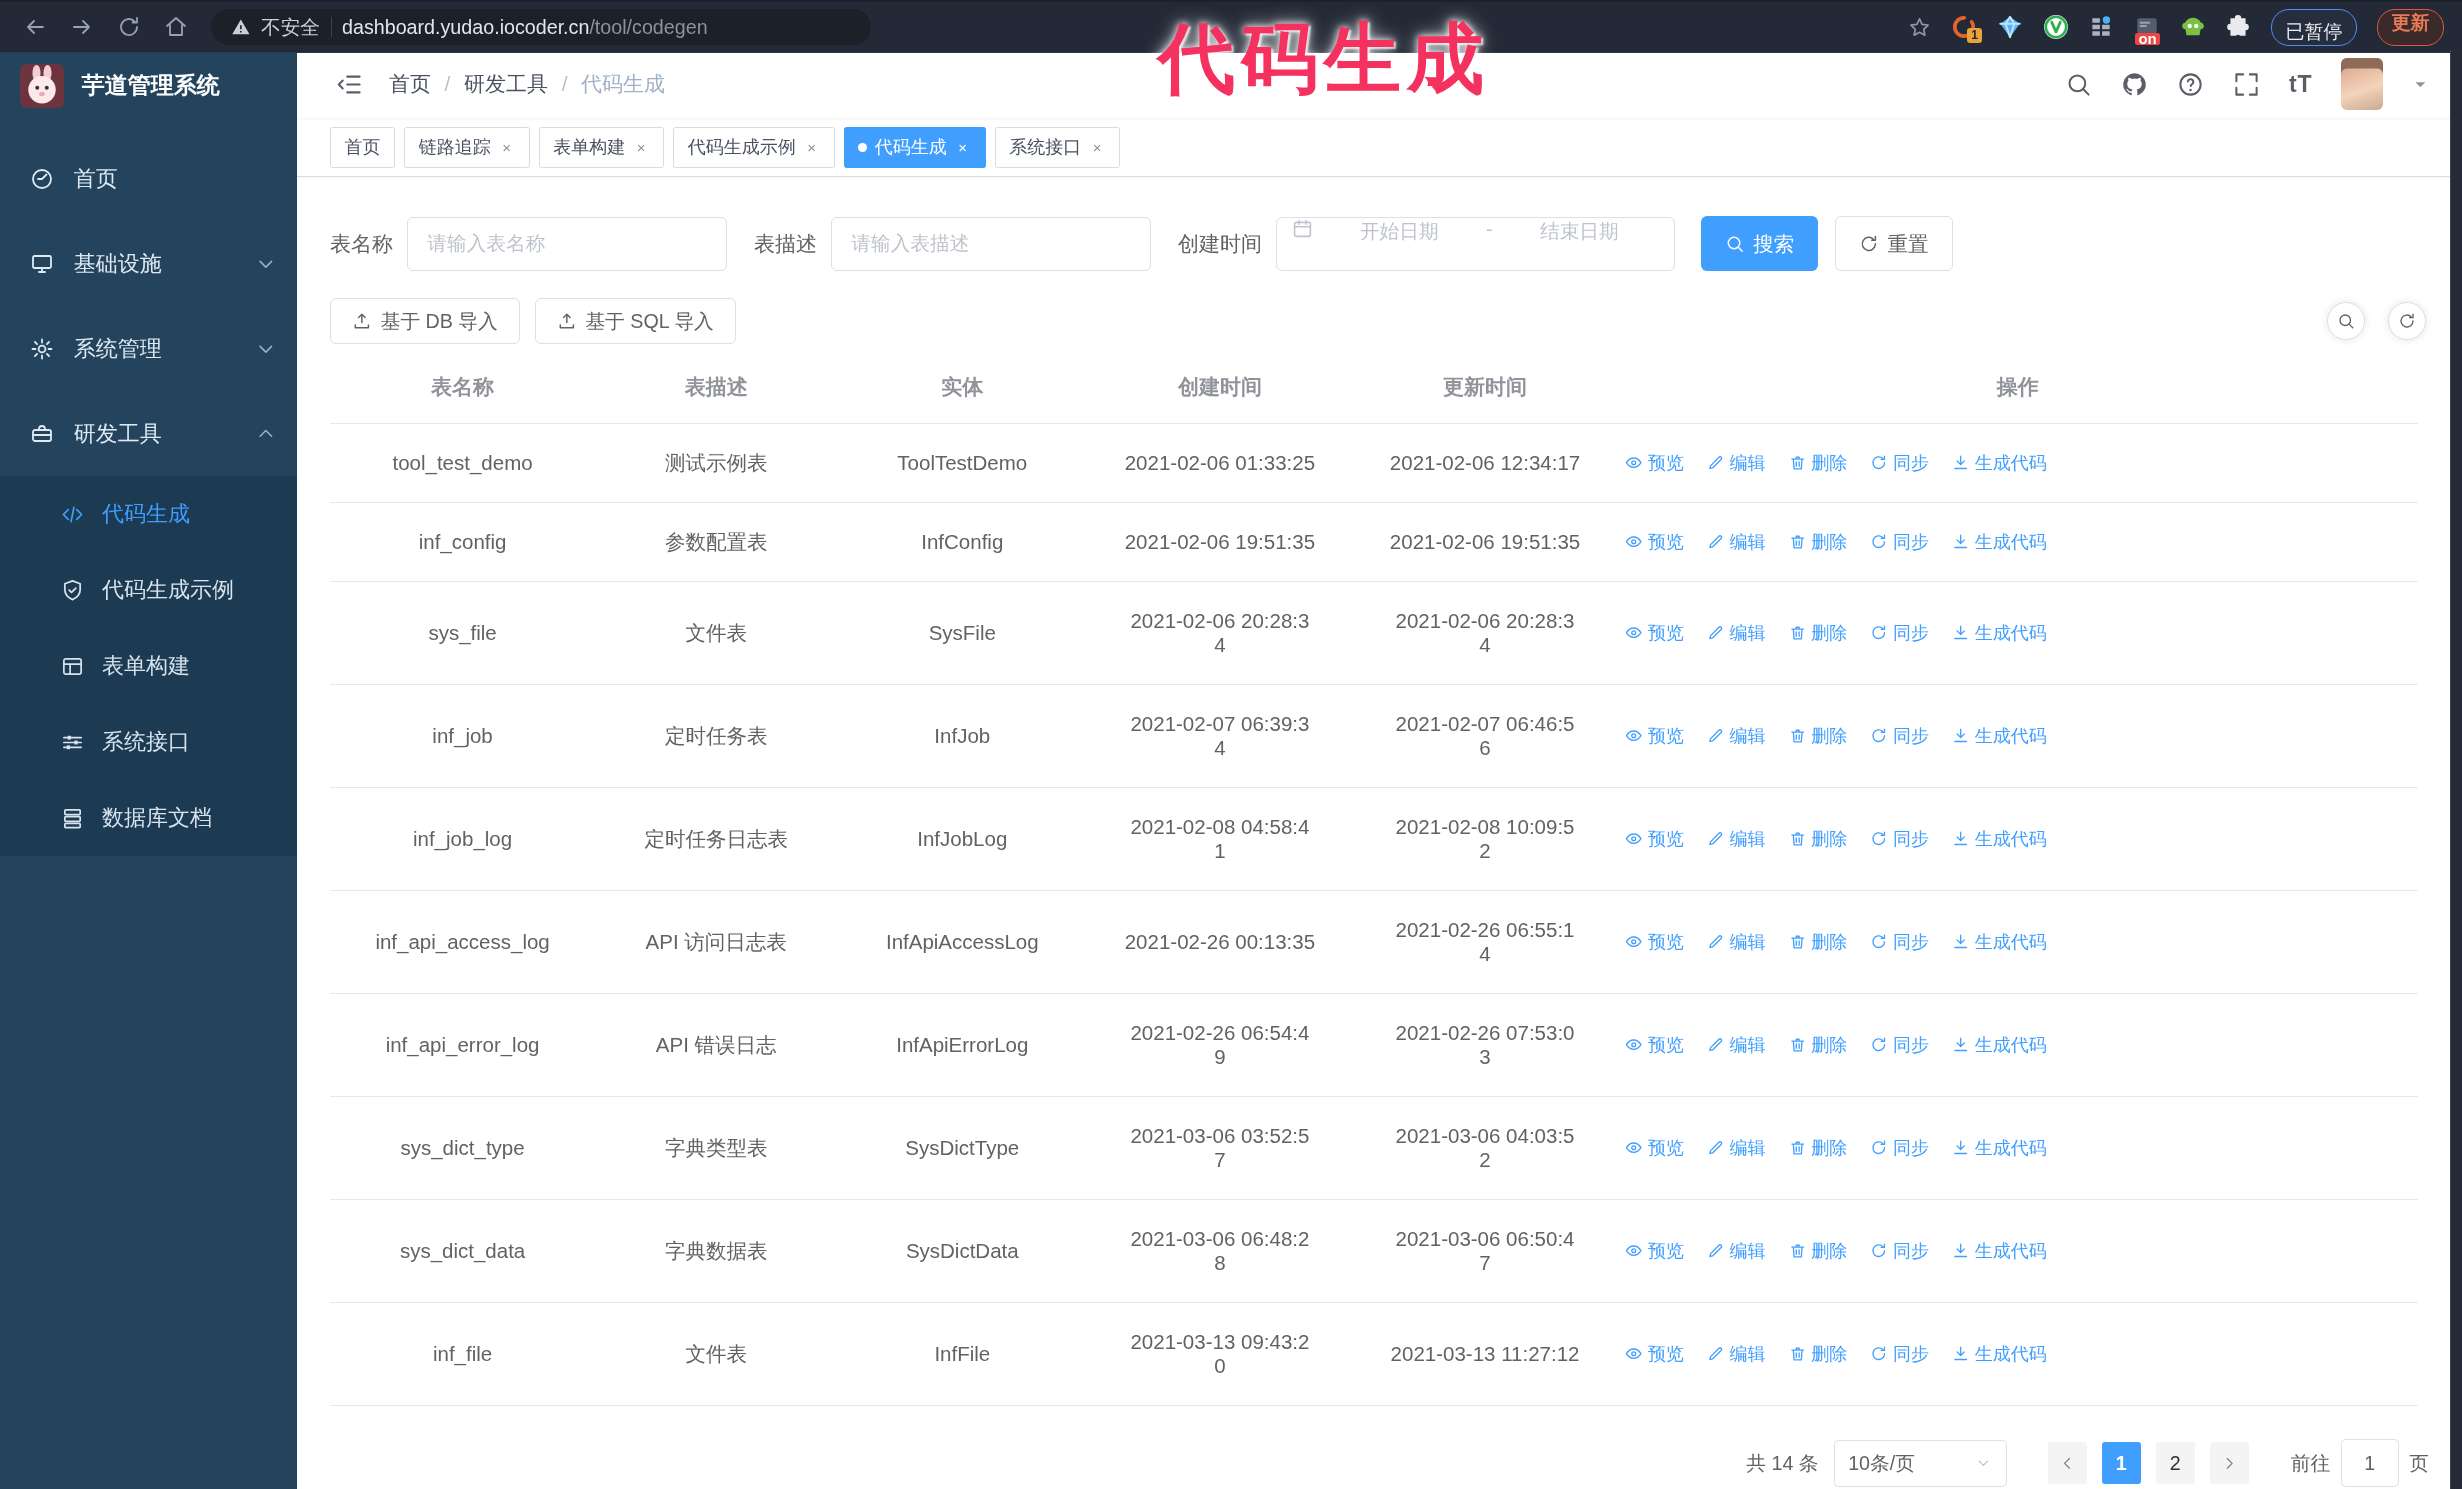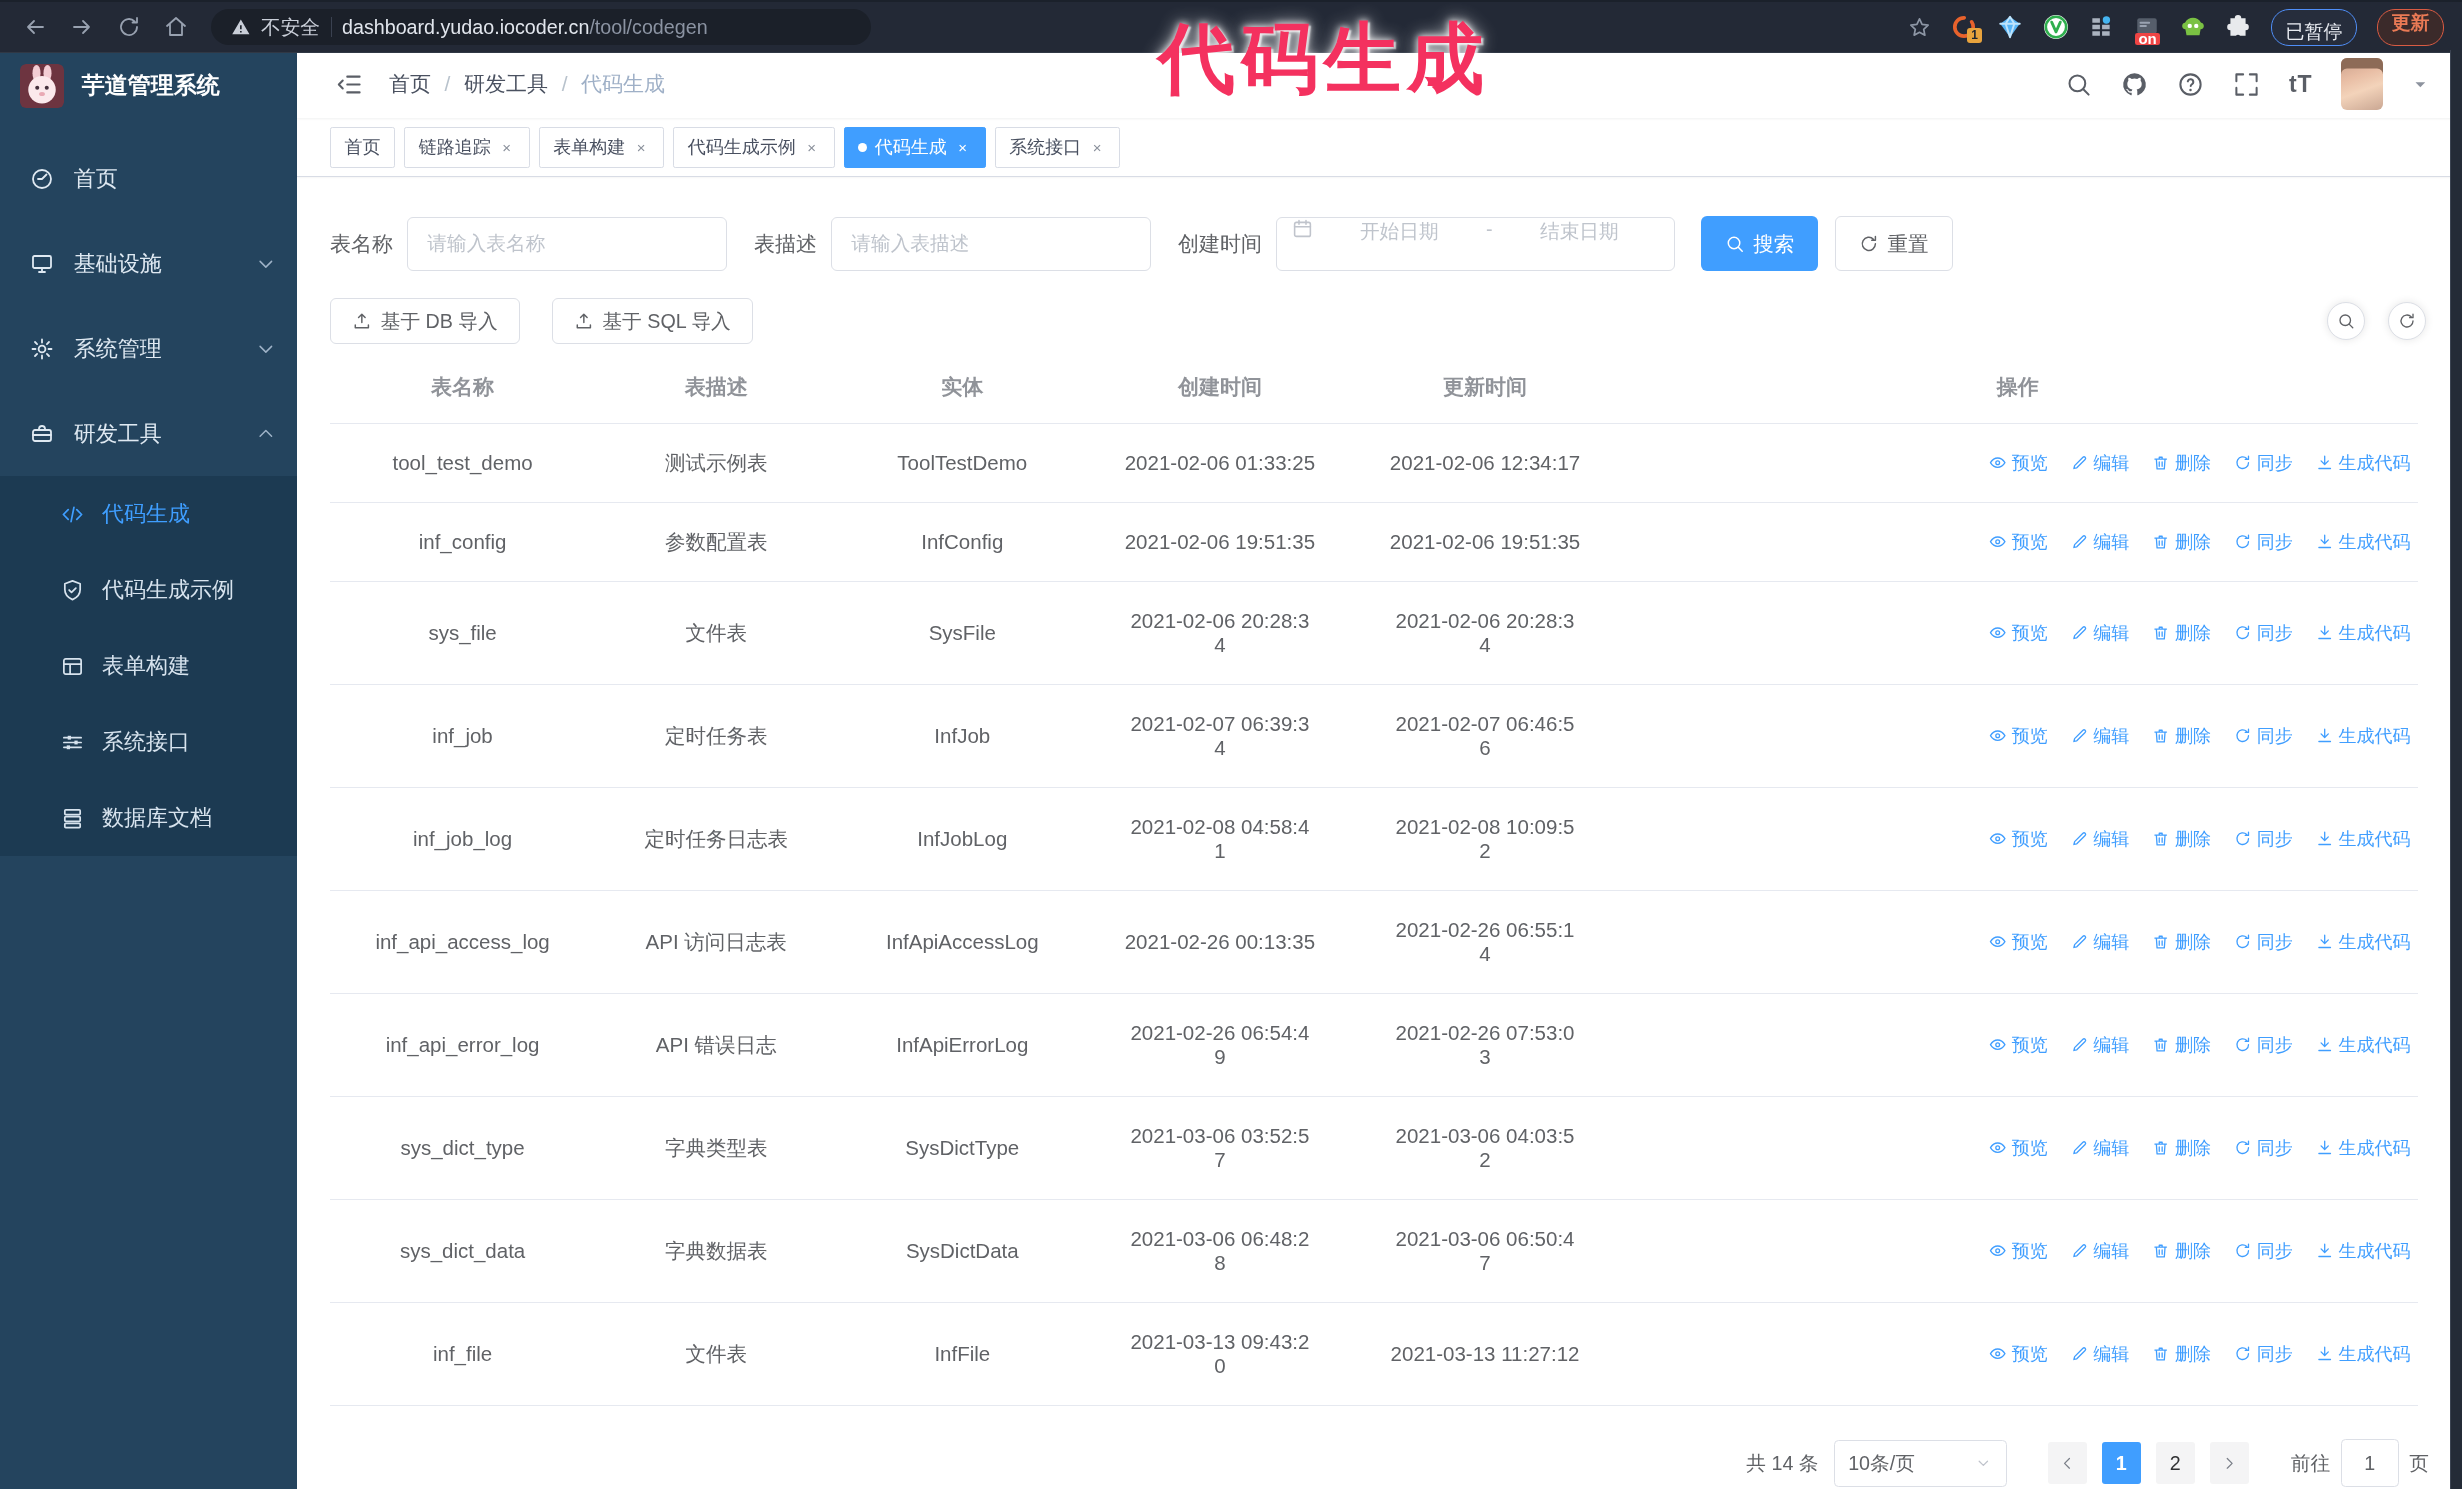--- a/index.html
+++ b/index.html
@@ -83,34 +83,34 @@
   .dr-txt{flex:1;text-align:center;}
   .dr-sep{color:#bfc4cc;}
   .btn{display:inline-flex;align-items:center;justify-content:center;gap:9px;height:53px;padding:0 23px;border-radius:6px;font-size:20.5px;cursor:pointer;border:1.5px solid transparent;}
   .btn .bi{width:19.7px;height:19.7px;}
   .btn-primary{background:#409eff;color:#fff;margin-left:26px;}
   .btn-plain{background:#fff;color:#606266;border-color:#dcdfe6;margin-left:16.7px;}
 
   
   .toolbar-row{display:flex;align-items:center;margin-top:27px;}
   .btn-sm{height:44px;font-size:19.7px;padding:0 21px;margin-left:0;}
-  .btn-sm + .btn-sm{margin-left:32px;}
+  .btn-sm + .btn-sm{margin-left:15px;}
   .mini-group{margin-left:auto;display:flex;gap:23px;padding-right:3px;}
   .mini{width:36px;height:36px;border-radius:50%;border:0.8px solid #dcdfe6;box-shadow:0 0 9px rgba(0,0,0,.10);display:flex;align-items:center;justify-content:center;color:#606266;background:#fff;cursor:pointer;}
   .mini .bi{width:18px;height:18px;}
 
   
   table.grid{border-collapse:collapse;table-layout:fixed;width:2088px;margin-top:6px;}
   .grid th{height:73px;font-size:21px;color:#909399;font-weight:600;text-align:center;padding:0 7.6px;}
   .grid td{font-size:20.5px;color:#606266;text-align:center;padding:27px 7.6px;line-height:24px;border-top:1.5px solid #e6e9f0;}
   .grid .c-date{white-space:pre-line;}
   .grid tr:last-child td{border-bottom:1.5px solid #e6e9f0;}
   .col-name{width:265px;}.col-desc{width:242px;}.col-entity{width:250px;}
   .col-created{width:265px;}.col-updated{width:265px;}.col-action{width:800px;}
-  .actions{display:flex;justify-content:flex-end;gap:23px;}
+  .actions{display:flex;justify-content:flex-start;gap:23px;}
   .alink{display:inline-flex;align-items:center;gap:5.3px;color:#409eff;font-size:18px;cursor:pointer;white-space:nowrap;}
   .alink .ai{width:17.4px;height:17.4px;}
 
   
   .pager{display:flex;align-items:center;justify-content:flex-end;gap:15px;margin-top:33px;font-size:19.7px;color:#606266;}
   .psel{width:144px;height:45px;border:1.5px solid #dcdfe6;border-radius:4.5px;display:flex;align-items:center;padding:0 13.6px;color:#606266;cursor:pointer;}
   .psel .caret{margin-left:auto;color:#c0c4cc;}
   .pbtn{min-width:39px;height:42px;border-radius:3px;background:#f4f4f5;color:#303133;display:flex;align-items:center;justify-content:center;font-size:19.7px;cursor:pointer;}
   .pbtn.arrow{color:#7a7f88;}
   .pbtn.active{background:#409eff;color:#fff;font-weight:600;}

